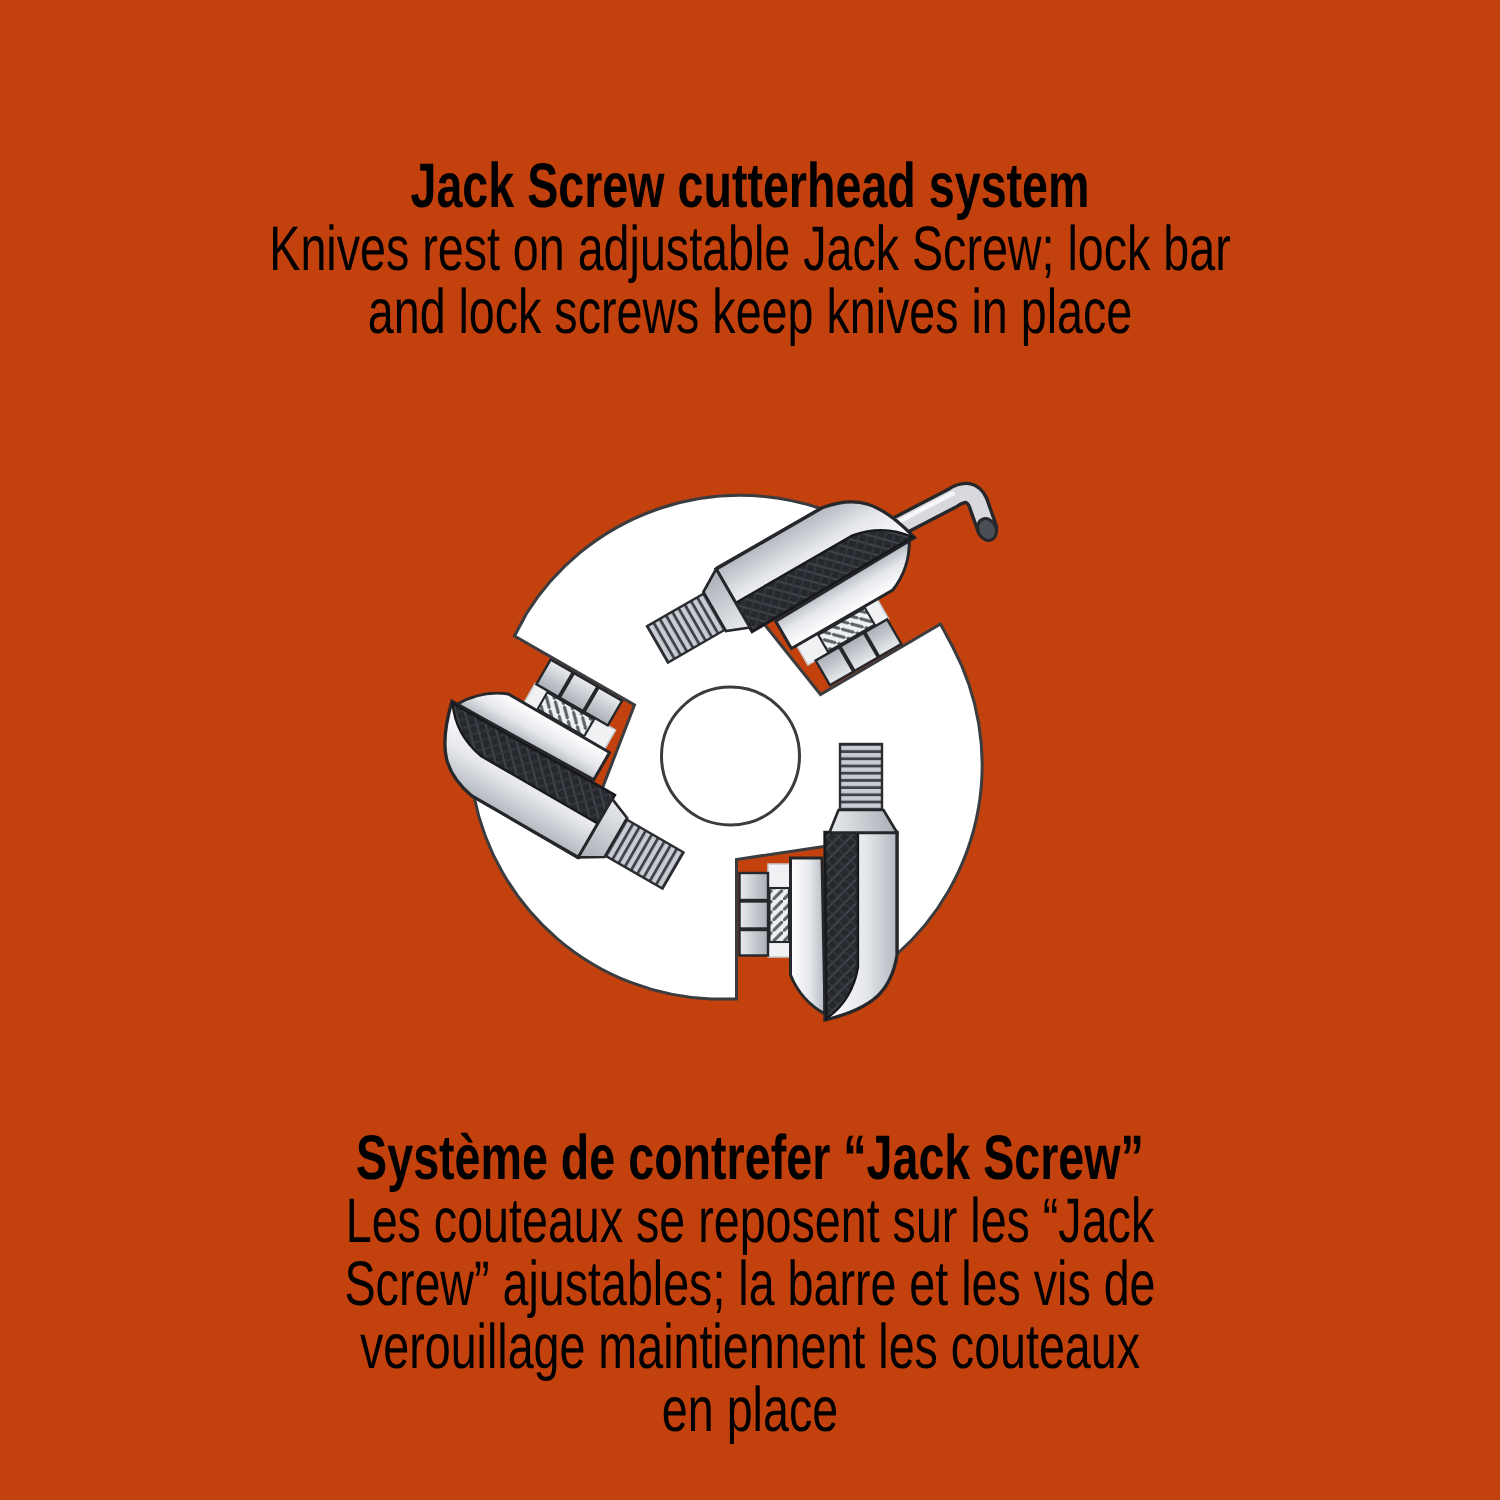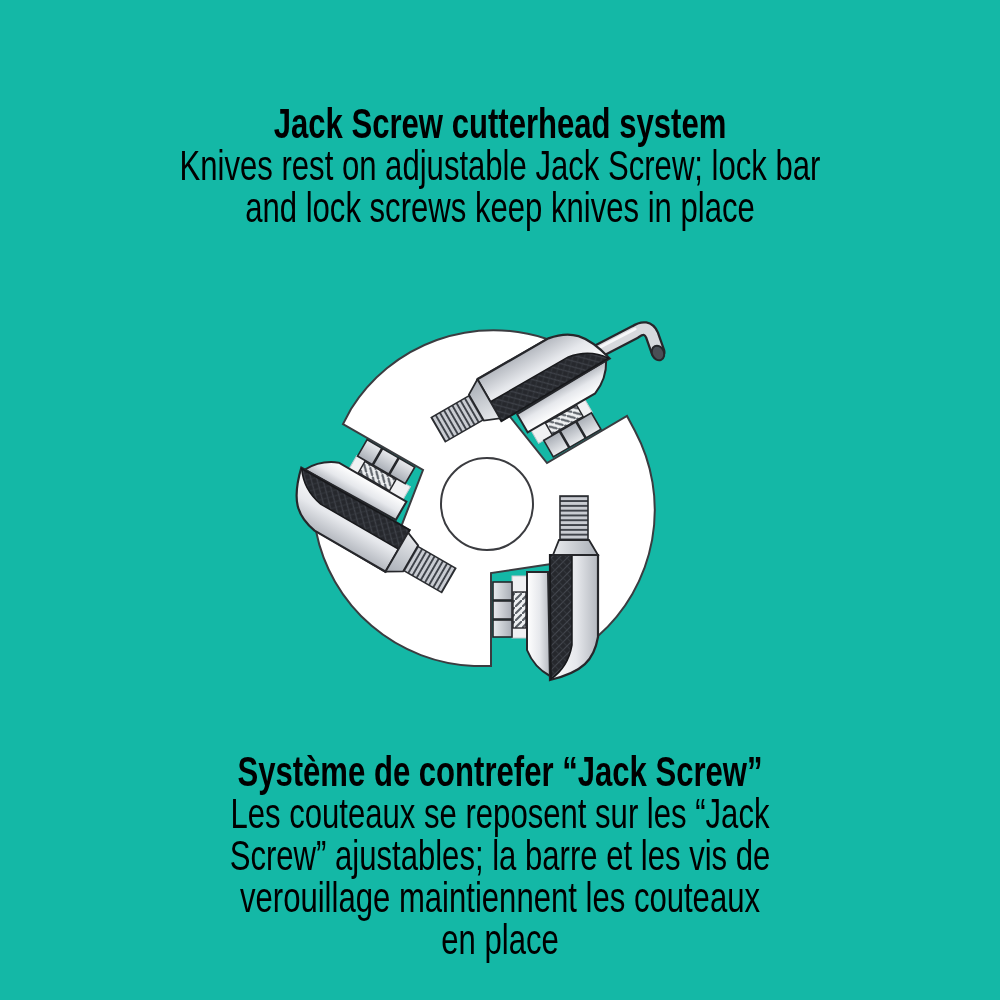--- a/index.html
+++ b/index.html
@@ -1,16 +1,16 @@
 <!DOCTYPE html>
 <html><head>
 <meta charset="utf-8">
 <style>
   html,body{margin:0;padding:0;background:#ffffff;}
-  .page{position:relative;width:1000px;height:1000px;background:#14b8a6;overflow:hidden;
+  .page{position:relative;width:1000px;height:1000px;background:#c2410c;overflow:hidden;
         font-family:"Liberation Sans",sans-serif;color:#000;}
   .caption{position:absolute;left:0;width:1000px;text-align:center;
            transform:scaleX(0.74);transform-origin:50% 0;white-space:nowrap;}
   .caption .cap-title{font-weight:bold;}
   .cap-top{top:103px;font-size:42px;line-height:42px;}
   .cap-bottom{top:751px;font-size:42px;line-height:42px;}
   .figure-wrap{position:absolute;left:257px;top:272px;width:460px;height:460px;}
 </style>
 </head>
 <body>

